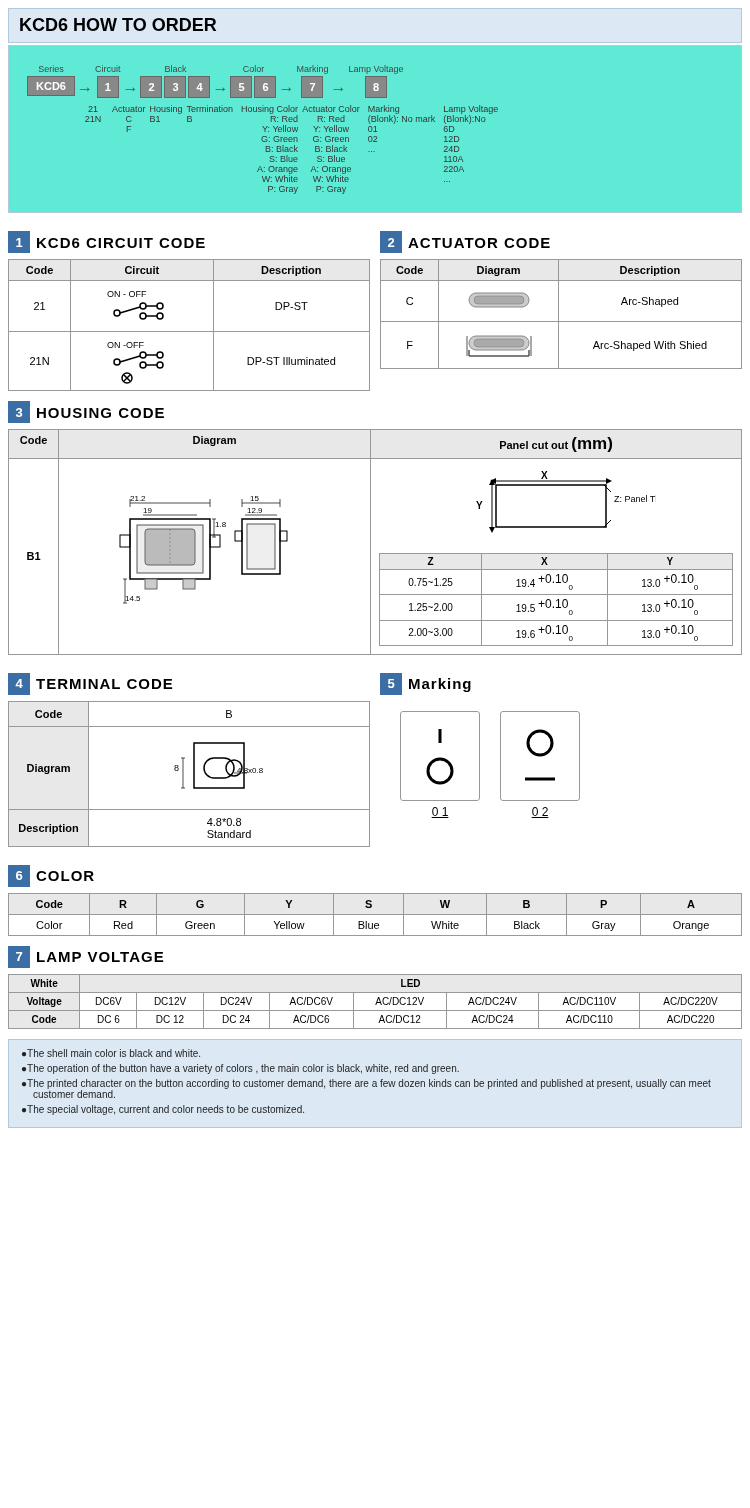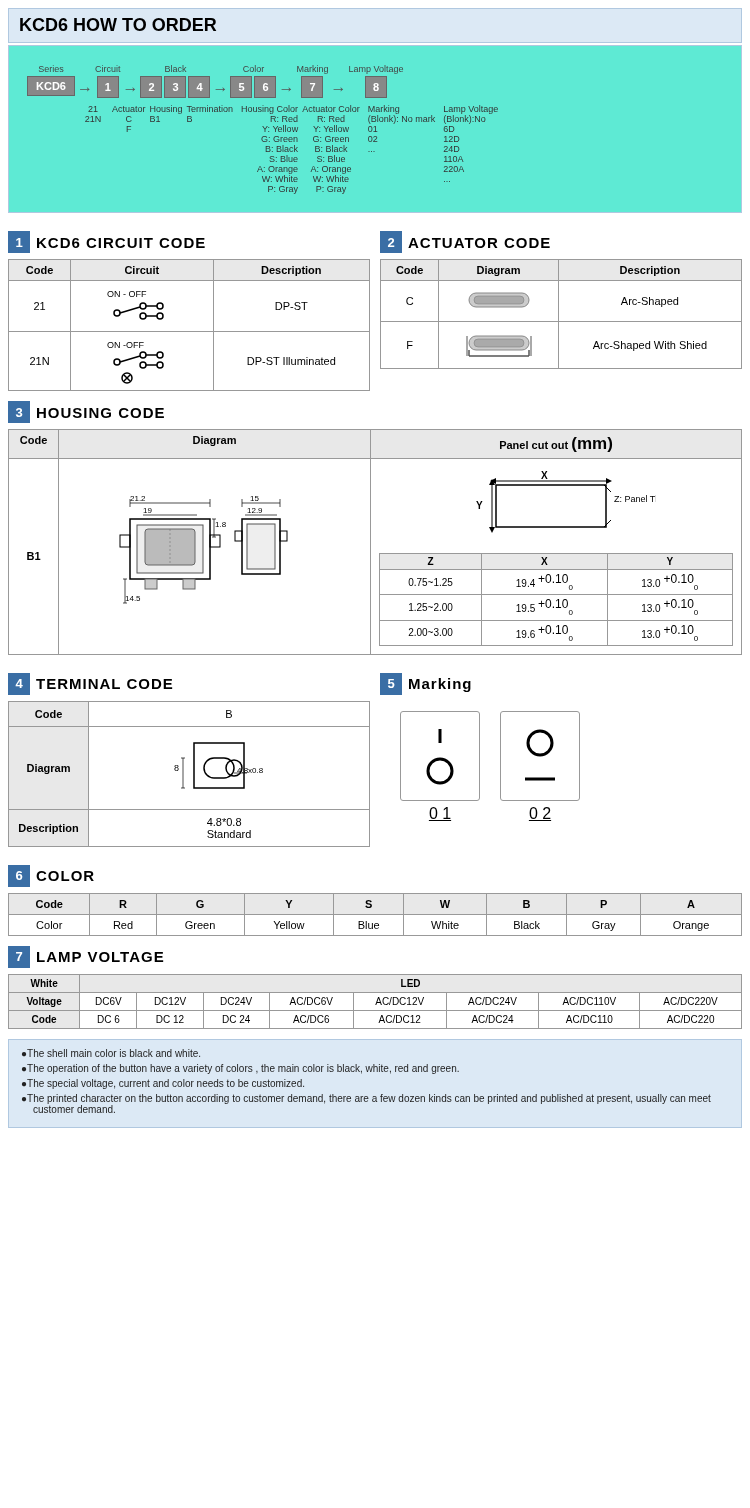--- a/index.html
+++ b/index.html
@@ -229,21 +229,21 @@
       width: 80px;
       height: 90px;
       display: flex;
       flex-direction: column;
       align-items: center;
       justify-content: space-around;
       padding: 6px;
       border-radius: 3px;
     }
     .marking-label {
-      font-size: 16px;
+      font-size: 12px;
       text-align: center;
       margin-top: 4px;
       text-decoration: underline;
     }
 
     .section-bg {
       background: #dce9f5;
       border: 1px solid #b0c8e0;
       padding: 6px 10px;
       margin-bottom: 2px;
@@ -745,17 +745,17 @@
           <td>AC/DC110</td>
           <td>AC/DC220</td>
         </tr>
       </thead>
     </table>
   </div>
 
   <div class="note-section" style="margin-top:10px;">
     <div class="note-item">●The shell main color is black and white.</div>
     <div class="note-item">●The operation of the button have a variety of colors , the main color is black, white, red and green.</div>
+    <div class="note-item">●The printed character on the button according to customer demand, there are a few dozen kinds can be printed and published at present,  usually can meet customer demand.</div>
     <div class="note-item">●The special voltage, current and color needs to be customized.</div>
-    <div class="note-item">●The printed character on the button according to customer demand, there are a few dozen kinds can be printed and published at present,  usually can meet customer demand.</div>
   </div>
 
 </div>
 
 </body></html>

